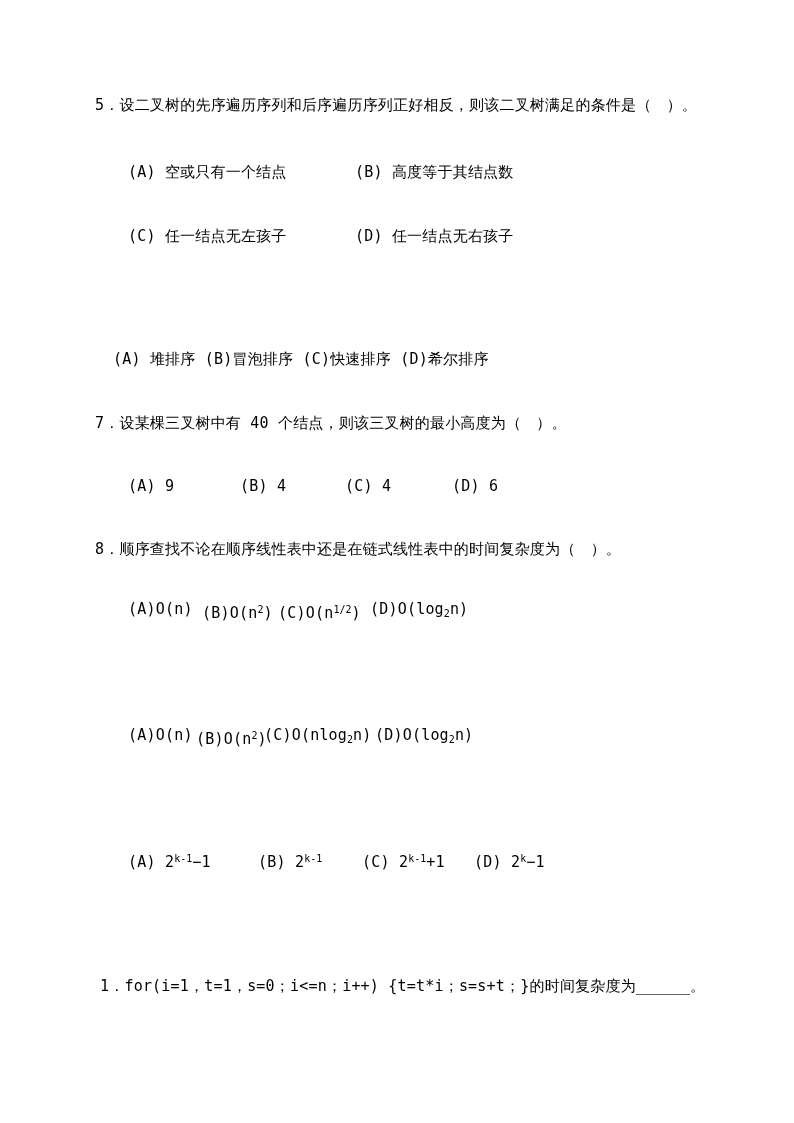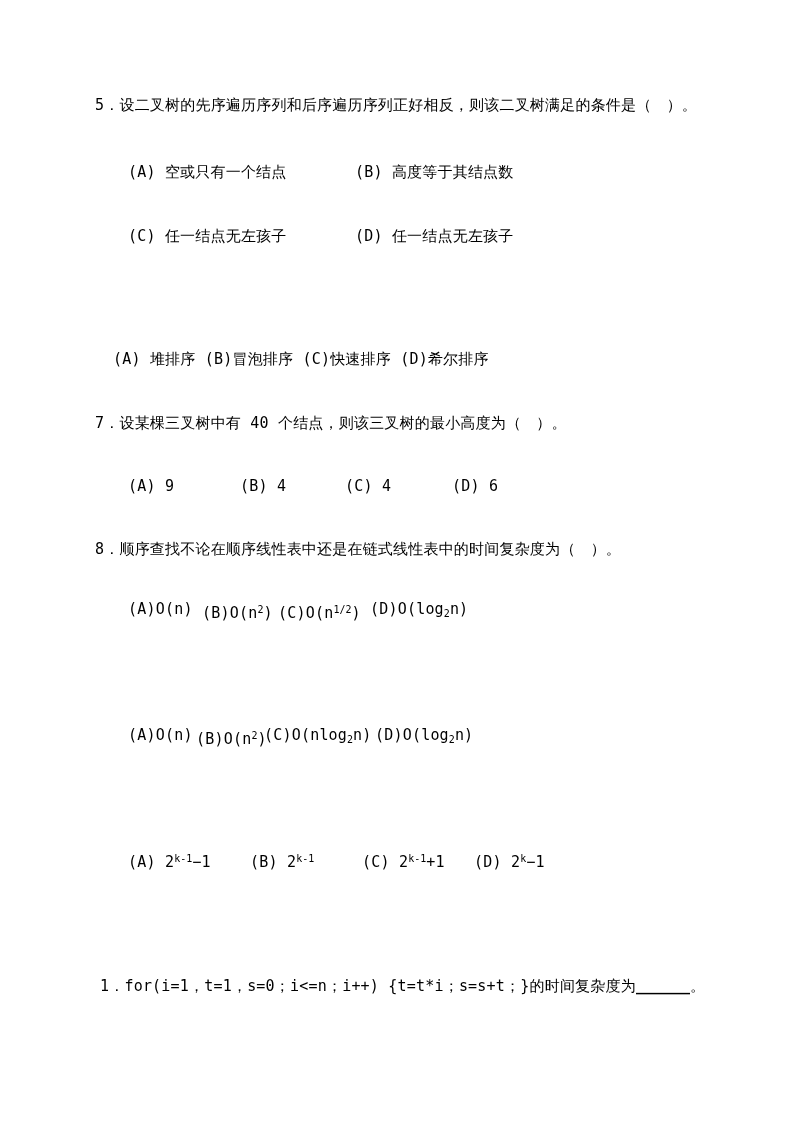--- a/index.html
+++ b/index.html
@@ -28,33 +28,32 @@
     vertical-align: 5px;
     letter-spacing: 0;
   }
   .sub {
     font-size: 10px;
     vertical-align: -3px;
     letter-spacing: 0;
   }
   .blank {
     letter-spacing: 0;
-    font-weight: bold;
   }
 </style>
 </head>
 <body>
 
 <div class="page">
 
   <div class="line" style="left:95px; top:96px">5．设二叉树的先序遍历序列和后序遍历序列正好相反，则该二叉树满足的条件是（　）。</div>
   <div class="line" style="left:128px; top:163px">(A) 空或只有一个结点</div>
   <div class="line" style="left:355px; top:163px">(B) 高度等于其结点数</div>
   <div class="line" style="left:128px; top:227px">(C) 任一结点无左孩子</div>
-  <div class="line" style="left:355px; top:227px">(D) 任一结点无左孩子</div>
+  <div class="line" style="left:355px; top:227px">(D) 任一结点无右孩子</div>
 
   <div class="line" style="left:113px; top:350px">(A) 堆排序 (B)冒泡排序 (C)快速排序 (D)希尔排序</div>
 
   <div class="line" style="left:95px; top:414px">7．设某棵三叉树中有 40 个结点，则该三叉树的最小高度为（　）。</div>
   <div class="line" style="left:128px; top:477px">(A) 9</div>
   <div class="line" style="left:240px; top:477px">(B) 4</div>
   <div class="line" style="left:345px; top:477px">(C) 4</div>
   <div class="line" style="left:452px; top:477px">(D) 6</div>
 
   <div class="line" style="left:95px; top:540px">8．顺序查找不论在顺序线性表中还是在链式线性表中的时间复杂度为（　）。</div>
@@ -62,20 +61,20 @@
   <div class="line" style="left:202px; top:600px"><span>(B)O(n</span><span class="sup">2</span><span>)</span></div>
   <div class="line" style="left:278px; top:600px"><span>(C)O(n</span><span class="sup">1/2</span><span>)</span></div>
   <div class="line" style="left:370px; top:600px"><span>(D)O(log</span><span class="sub">2</span><span>n)</span></div>
 
   <div class="line" style="left:128px; top:726px">(A)O(n)</div>
   <div class="line" style="left:196px; top:726px"><span>(B)O(n</span><span class="sup">2</span><span>)</span></div>
   <div class="line" style="left:264px; top:726px"><span>(C)O(nlog</span><span class="sub">2</span><span>n)</span></div>
   <div class="line" style="left:375px; top:726px"><span>(D)O(log</span><span class="sub">2</span><span>n)</span></div>
 
   <div class="line" style="left:128px; top:849px"><span>(A) 2</span><span class="sup">k-1</span><span>−1</span></div>
-  <div class="line" style="left:250px; top:849px"><span>(B) 2</span><span class="sup">k-1</span></div>
+  <div class="line" style="left:258px; top:849px"><span>(B) 2</span><span class="sup">k-1</span></div>
   <div class="line" style="left:362px; top:849px"><span>(C) 2</span><span class="sup">k-1</span><span>+1</span></div>
   <div class="line" style="left:474px; top:849px"><span>(D) 2</span><span class="sup">k</span><span>−1</span></div>
 
 
   <div class="line" style="left:100px; top:977px"><span>1．for(i=1，t=1，s=0；i&lt;=n；i++) {t=t*i；s=s+t；}的时间复杂度为</span><span class="blank">______</span><span>。</span></div>
 
 </div>
 
 </body></html>

